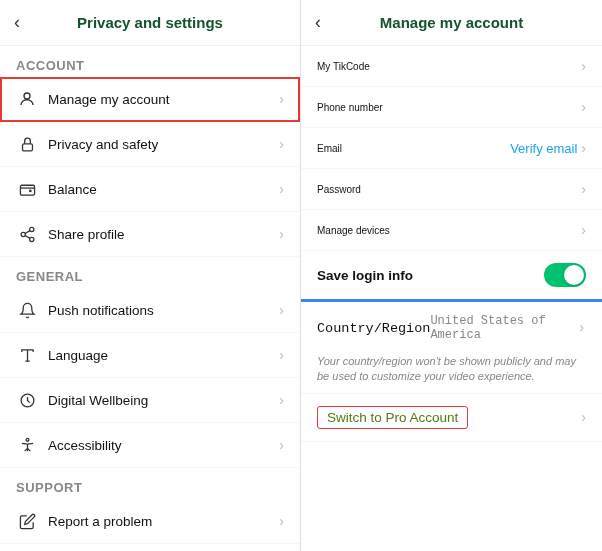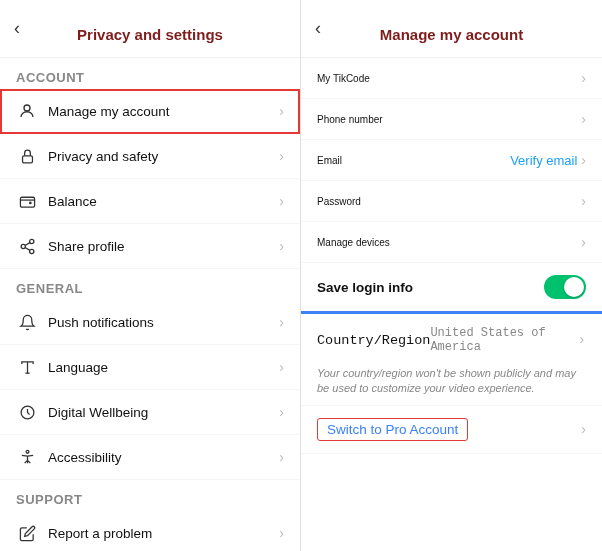--- a/index.html
+++ b/index.html
@@ -37,22 +37,21 @@
     .panel-header .back-btn {
       position: absolute;
       left: 14px;
       cursor: pointer;
       font-size: 18px;
       color: #333;
     }
     .panel-header .title {
       font-size: 15px;
       font-weight: 600;
-      color: #7f1d1d;
-      margin-top: 12px;
+      color: #14532d;
     }
     .section-label {
       font-size: 13px;
       font-weight: 600;
       color: #888;
       letter-spacing: 0.5px;
       padding: 12px 16px 4px 16px;
       text-transform: uppercase;
     }
     .menu-item {
@@ -361,16 +360,16 @@
   <div class="country-block">
     <div class="country-row">
       <span class="item-label">Country/Region</span>
       <span class="item-value">United States of America</span>
       <span class="chevron">›</span>
     </div>
     <div class="country-note">Your country/region won't be shown publicly and may be used to customize your video experience.</div>
   </div>
 
   <div class="pro-account-row">
-    <span style="border: 1.5px solid #e53935; padding: 3px 9px; border-radius: 3px; font-size: 13.5px; color: #3b82f6;">Switch to Pro Account</span>
+    <span style="border: 1.5px solid #e53935; padding: 3px 9px; border-radius: 3px; font-size: 13.5px; color: #4d7c0f;">Switch to Pro Account</span>
     <span class="chevron" style="margin-left: auto;">›</span>
   </div>
 </div>
 
 </body></html>

